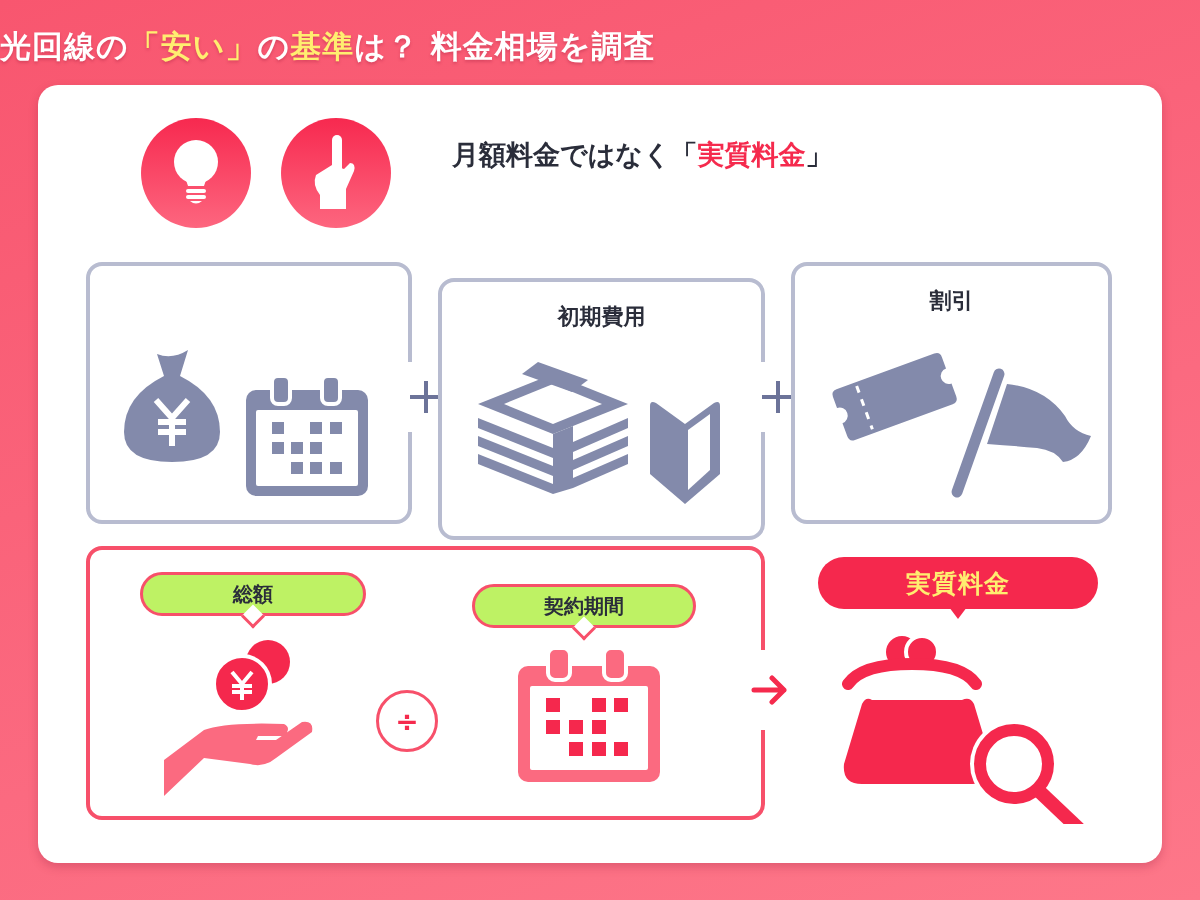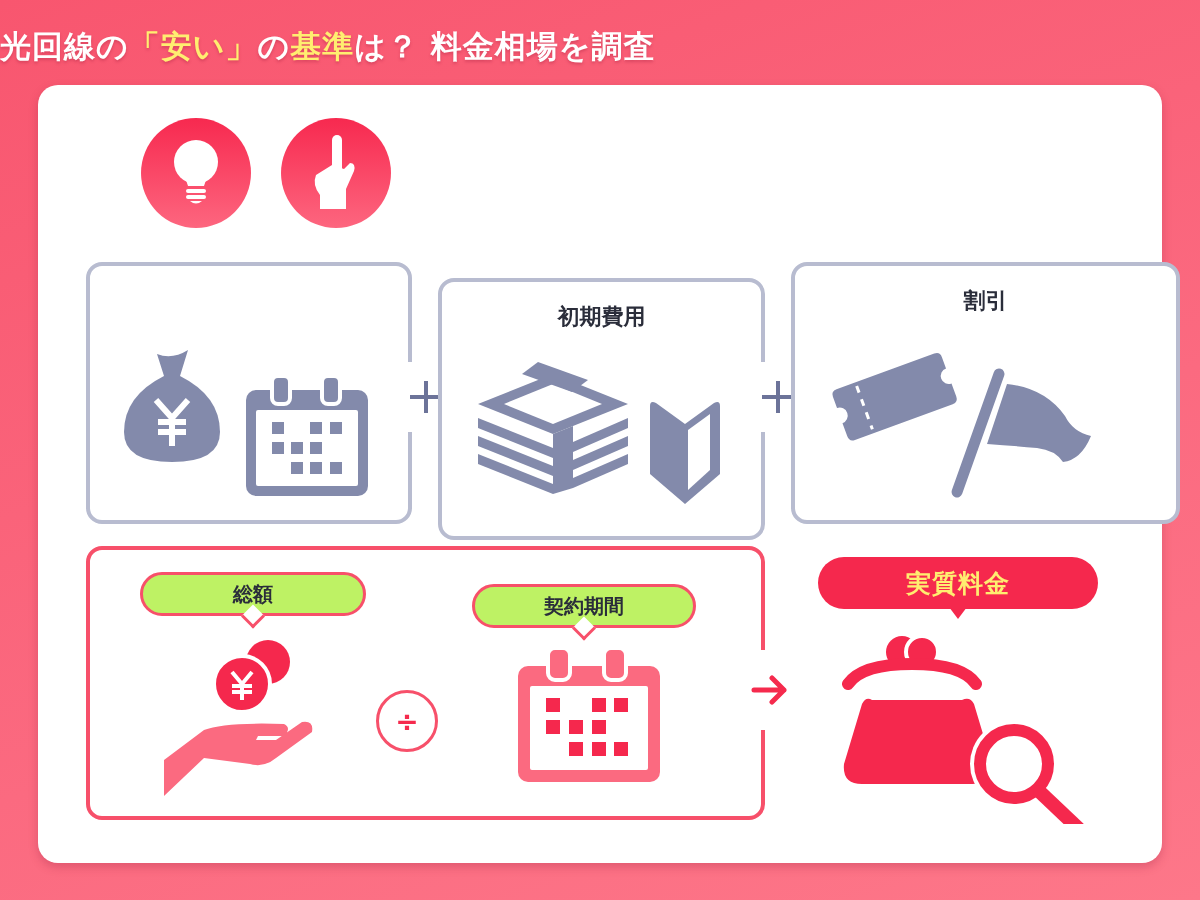--- a/index.html
+++ b/index.html
@@ -98,20 +98,21 @@
   </svg>
 </div>
 <div class="circle-icon" style="left:281px;top:118px;">
   <svg width="60" height="80" viewBox="0 0 60 80">
     <rect x="26" y="2" width="10" height="38" rx="5" fill="#fff"></rect>
     <path d="M10 42 L26 32 L38 36 L44 30 Q50 30 48 38 L40 56 L40 76 L14 76 L14 62 Q6 52 10 42 Z" fill="#fff"></path>
   </svg>
 </div>
 
 <div class="lead">
+  <div class="l2"><span>月額料金ではなく「</span><span class="red">実質料金</span><span>」</span></div>
 </div>
 
 <div class="box" style="left:86px;width:326px;">
   <svg style="position:absolute;left:32px;top:80px;" width="100" height="120" viewBox="0 0 100 120">
     <path d="M35 8 Q50 14 66 4 L58 30 L42 30 Z" fill="#838aab"></path>
     <path d="M42 30 L58 30 Q98 50 98 86 Q98 116 50 116 Q2 116 2 86 Q2 50 42 30 Z" fill="#838aab"></path>
     <path d="M34 54 L50 72 L66 54 M50 72 L50 100 M36 76 L64 76 M36 86 L64 86" stroke="#fff" stroke-width="6" fill="none"></path>
   </svg>
   <svg style="position:absolute;left:156px;top:106px;" width="122" height="124" viewBox="0 0 122 124">
     <rect x="0" y="18" width="122" height="106" rx="10" fill="#838aab"></rect>
@@ -159,21 +160,21 @@
     <path d="M38 30 L60 14 L60 70 L38 90 Z" fill="#fff"></path>
   </svg>
 </div>
 
 <div class="plus" style="left:758px;">
   <svg width="36" height="36" viewBox="0 0 36 36">
       <path d="M18 2 V34 M2 18 H34" stroke="#6c7399" stroke-width="4"></path>
     </svg>
 </div>
 
-<div class="box" style="left:791px;width:389px;padding-left:16px;">
+<div class="box" style="left:791px;width:321px;padding-left:16px;">
   <div class="box-label">割引</div>
   <svg style="position:absolute;left:34px;top:82px;" width="130" height="100" viewBox="0 0 130 100">
     <g transform="rotate(-20 65 50)">
       <path d="M8 28 Q8 22 14 22 L118 22 Q124 22 124 28 L124 40 A8 8 0 0 0 124 56 L124 70 Q124 76 118 76 L14 76 Q8 76 8 70 L8 56 A8 8 0 0 0 8 40 Z" fill="#838aab"></path>
       <path d="M34 26 V72" stroke="#fff" stroke-width="3" stroke-dasharray="7 7"></path>
     </g>
   </svg>
   <svg style="position:absolute;left:150px;top:100px;" width="150" height="135" viewBox="0 0 150 135">
     <path d="M54 8 L12 126" stroke="#838aab" stroke-width="11" stroke-linecap="round"></path>
     <path d="M62 18 Q100 22 120 50 Q128 66 146 70 Q136 94 118 96 Q110 84 92 82 Q70 80 42 78 Z" fill="#838aab"></path>

